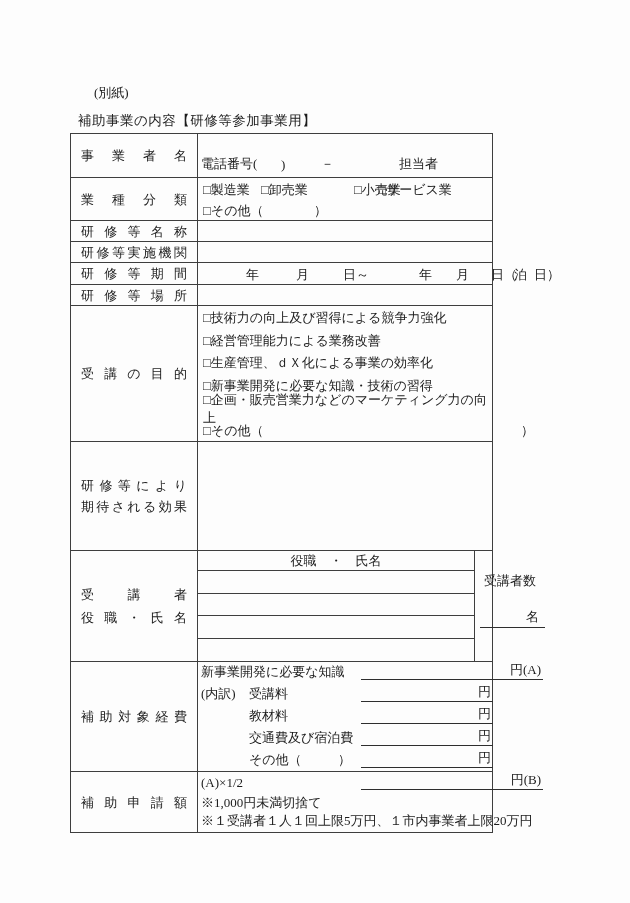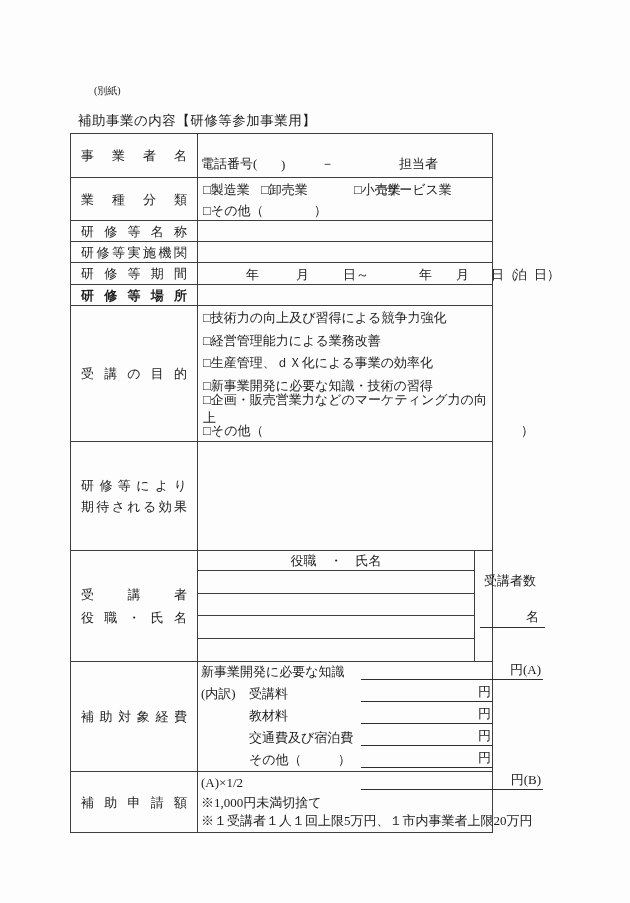--- a/index.html
+++ b/index.html
@@ -6,21 +6,21 @@
   html,body { background:#e8e8e8; }
   .page {
     position:relative;
     width:630px; height:903px;
     background:#fdfdfd;
     font-family:"Liberation Serif","DejaVu Serif",serif;
     color:#1c1c1c;
     font-size:13px;
     overflow:hidden;
   }
-  .note { position:absolute; left:94px; top:84px; font-size:10px; }
+  .note { position:absolute; left:94px; top:84px; font-size:13px; }
   .doc-title { position:absolute; left:78px; top:112px; font-size:13.5px; letter-spacing:0.5px; }
 
   .ftable {
     position:absolute; left:70px; top:133px;
     width:423px; height:700px;
     border:1px solid #3e3e3e;
     display:flex; flex-direction:column;
   }
   .frow { display:flex; border-bottom:1px solid #3e3e3e; }
   .frow.last { border-bottom:none; }
@@ -33,21 +33,21 @@
   }
   .jt {
     text-align:justify; text-align-last:justify; text-justify:inter-character;
     line-height:21px; width:100%;
   }
   .con { flex:1 1 auto; position:relative; }
 
   
   .r1 { height:44px; } .r2 { height:43px; }
   .r3 { height:21px; } .r4 { height:21px; }
-  .r5 { height:22px; } .r6 { height:21px;font-weight:bold; }
+  .r5 { height:22px; } .r6 { height:21px; }
   .r7 { height:136px; } .r8 { height:109px; }
   .r9 { height:111px; } .r10 { height:110px; }
   .r11 { height:60px; }
 
   .abs { position:absolute; white-space:nowrap; }
 
   
   .pline { height:22.6px; display:flex; align-items:center; padding-left:5px; position:relative; }
 
   

